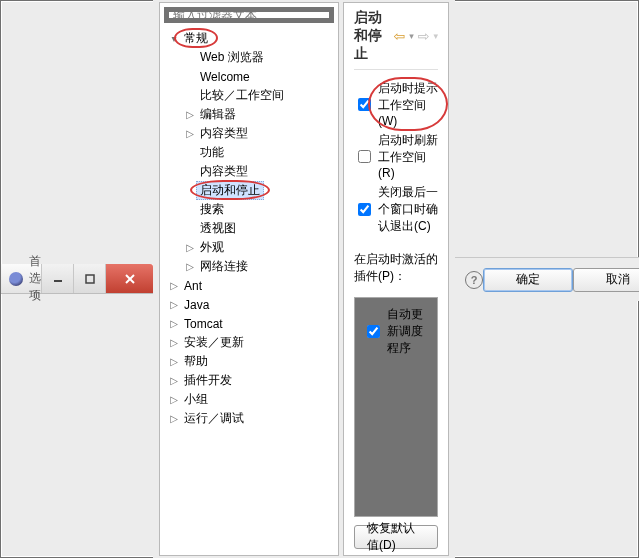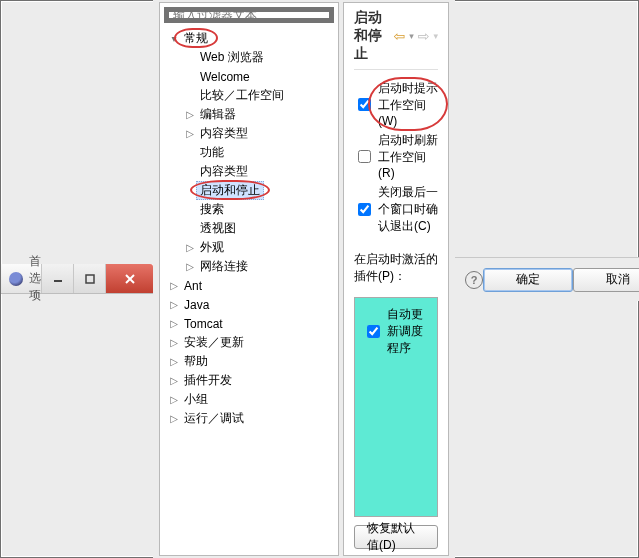--- a/index.html
+++ b/index.html
@@ -24,21 +24,21 @@
 .depth0 { padding-left: 2px; } .depth1 { padding-left: 18px; }
 .mainpane { flex: 1; background: #fff; border: 1px solid #b9b9b9; display: flex; flex-direction: column; padding: 6px 10px; position:relative; }
 .main-header { display: flex; align-items: center; justify-content: space-between; border-bottom: 1px solid #e0e0e0; padding-bottom: 6px; margin-bottom: 10px;}
 .main-title { font-size: 14px; font-weight: bold; color: #333; }
 .nav-arrows { display:flex; gap:4px; align-items:center;}
 .nav-arrows span{ font-size:14px; }
 .checks { display:flex; flex-direction:column; gap:4px; margin-bottom:16px;}
 .check-row { display:flex; align-items:center; gap:4px; }
 .check-row input { width:13px; height:13px; }
 .plugins-label { margin-bottom:12px; }
-.plugins-box { flex:1; border:1px solid #aaa; background:#5eead4; padding:6px; min-height:220px;}
+.plugins-box { flex:1; border:1px solid #aaa; background:#737373; padding:6px; min-height:220px;}
 .plugins-box .check-row{ margin:2px;}
 .btn-row { display:flex; justify-content:flex-end; gap:14px; margin-top:8px;}
 .btn { height:24px; padding: 0 12px; min-width:84px; background: linear-gradient(#fefefe,#e8e8e8); border:1px solid #9a9a9a; border-radius:3px; cursor:default; display:flex;align-items:center;justify-content:center;}
 .bottombar { height:44px; border-top:1px solid #c8c8c8; background:#ececec; display:flex; align-items:center; padding:0 10px; justify-content:space-between;}
 .help-icon { width:18px;height:18px;border:1.5px solid #777;border-radius:50%; display:flex;align-items:center;justify-content:center;color:#777; font-weight:bold; font-size:11px;}
 .circled { position:relative; }
 .circled::after{ content:""; position:absolute; left:-10px; right:-10px; top:-3px; bottom:-3px; border:2px solid #d73a3a; border-radius:50%/60%; pointer-events:none;}
 </style>
 </head>
 <body>

